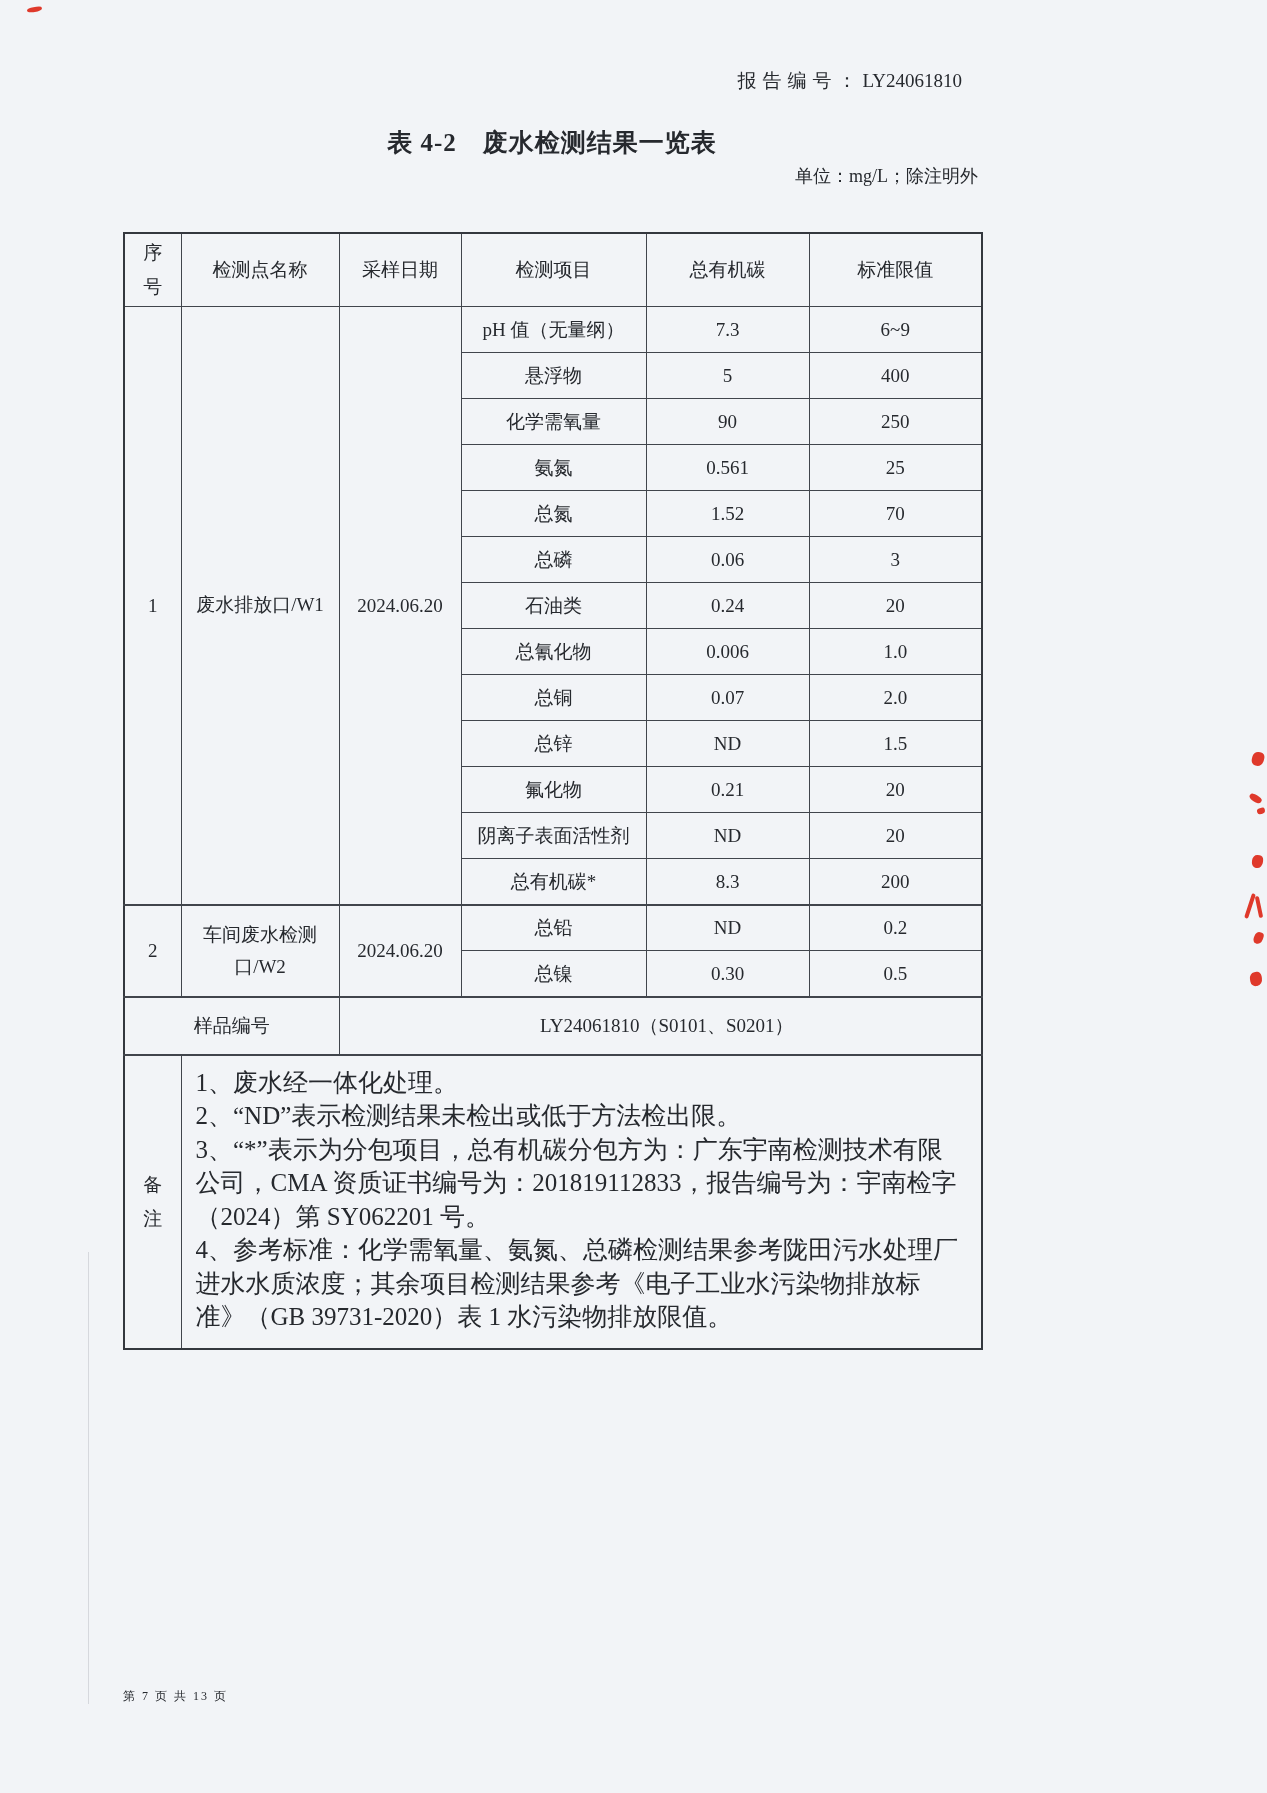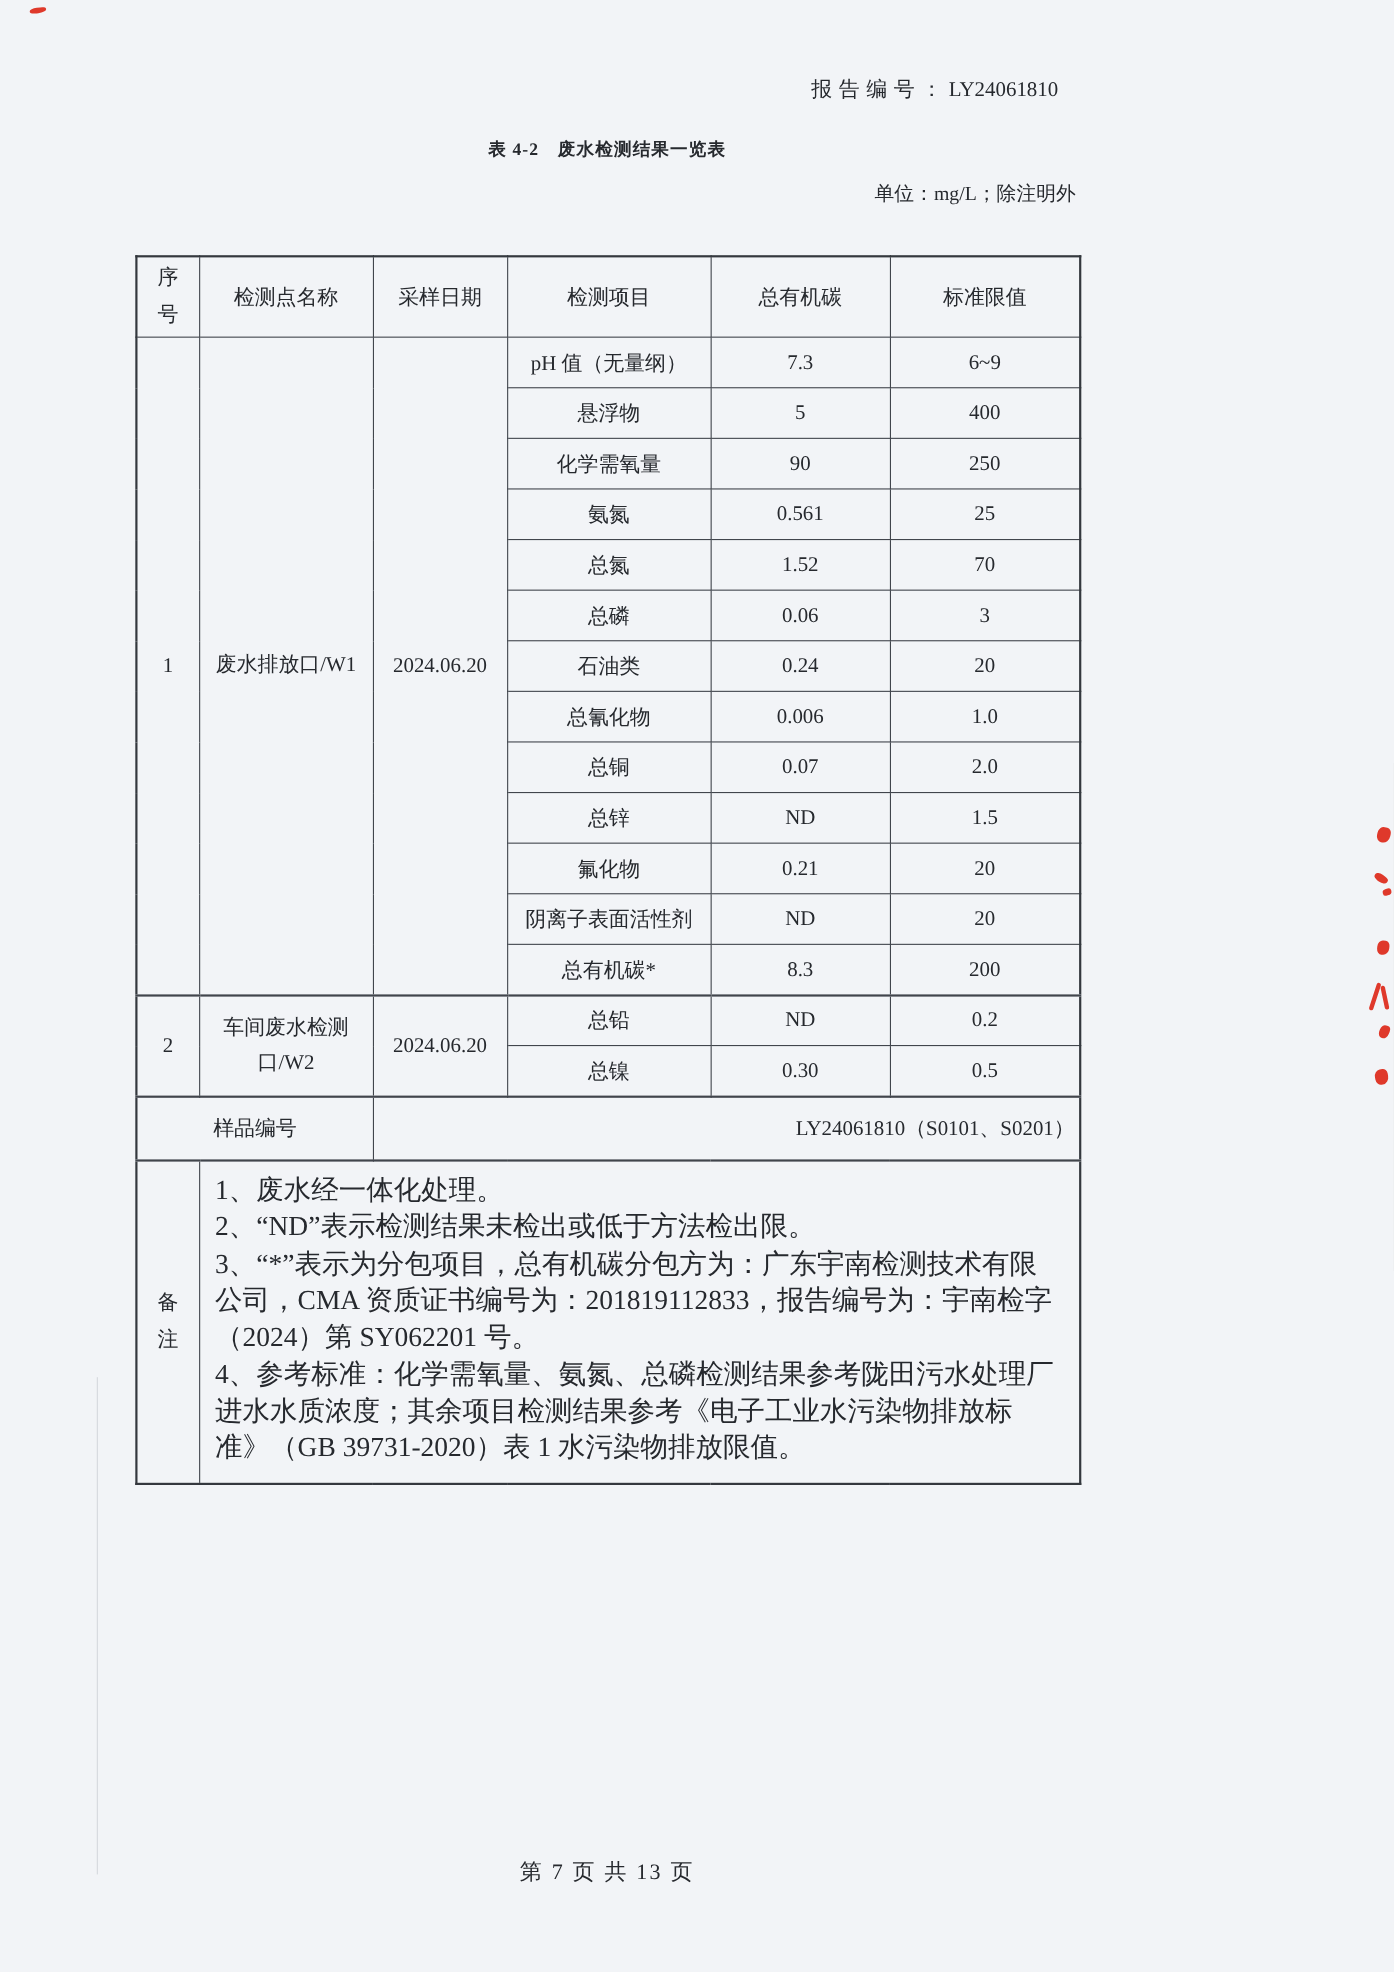--- a/index.html
+++ b/index.html
@@ -13,21 +13,21 @@
     overflow:hidden;
   }
   .report-no {
     position:absolute; top:68px; right:305px;
     font-size:19px; white-space:nowrap;
   }
   .report-no .lbl { letter-spacing:6px; }
   .title {
     position:absolute; left:123px; top:126px; width:858px;
     margin:0; text-align:center;
-    font-size:16px; font-weight:bold; letter-spacing:1px;
+    font-size:25px; font-weight:bold; letter-spacing:1px;
   }
   .unit-note {
     position:absolute; top:164px; right:289px;
     font-size:18px; white-space:nowrap;margin-left:28px;
   }
   table.results {
     position:absolute; left:123px; top:200px; width:858px;
     border-collapse:collapse; table-layout:fixed;
     border:2px solid #34383e;
     margin-top:32px;
@@ -40,27 +40,27 @@
     color:#26292e;
   }
   .results thead th { height:58px; }
   .results tbody.data tr { height:46px; }
   .vwrap { display:inline-block; width:1.1em; line-height:1.8; }
   .point-text { display:inline-block; line-height:1.7; }
   .point-text.narrow { max-width:128px; }
   .col-limit { border-left-width:2px; }
   tr.group-start td { border-top-width:2px; }
   tr.sample-row td { border-top-width:2px; height:52px; }
-  td.sample-value { text-align:right; padding-left:17px; }
+  td.sample-value { text-align:center; padding-left:17px; }
   tr.remark-row td { border-top-width:2px; }
   td.remarks-cell { text-align:left; padding:10px 14px 14px 14px; }
   td.remarks-cell p { margin:0; font-size:25px; line-height:33.5px; }
   .footer {
     position:absolute; left:123px; top:1688px; width:858px;
-    text-align:center; font-size:20px; letter-spacing:2px;
+    text-align:left; font-size:12px; letter-spacing:2px;
   }
   .stamp-frag { position:absolute; border-radius:45% 35% 50% 40%; }
   .scan-line {
     position:absolute; left:88px; top:1252px; width:1px; height:452px;
     background:rgba(70,76,86,0.16);
   }
 </style>
 </head>
 <body>
 

